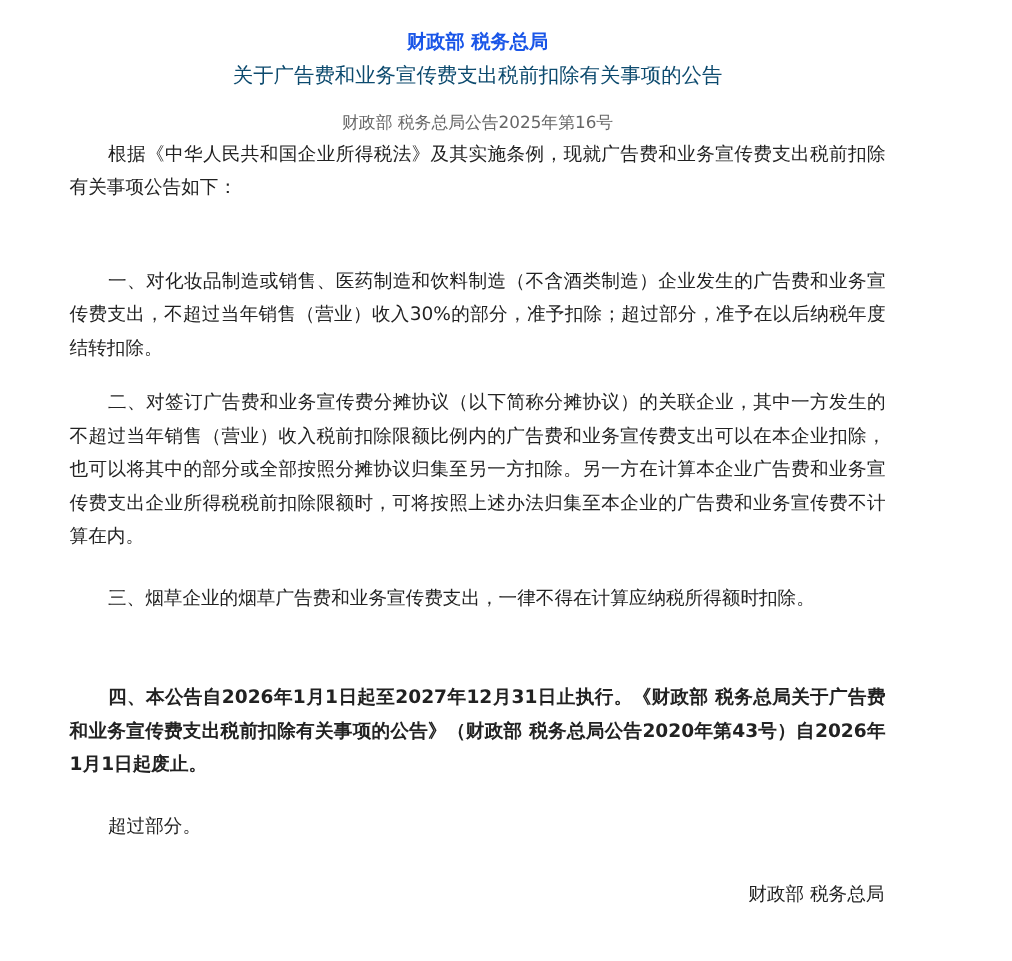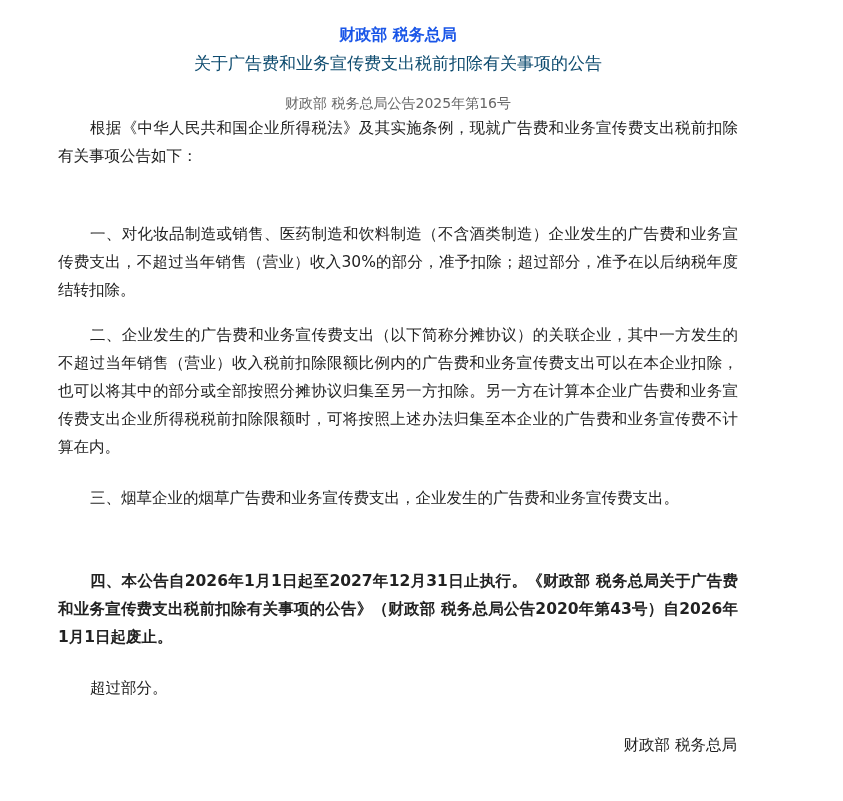--- a/index.html
+++ b/index.html
@@ -84,21 +84,21 @@
 </head>
 <body>
 
 <div class="doc">
   <div class="issuer">财政部 税务总局</div>
   <div class="title">关于广告费和业务宣传费支出税前扣除有关事项的公告</div>
   <div class="docnum">财政部 税务总局公告2025年第16号</div>
 
   <p class="para p1">根据《中华人民共和国企业所得税法》及其实施条例，现就广告费和业务宣传费支出税前扣除有关事项公告如下：</p>
   <p class="para p2">一、对化妆品制造或销售、医药制造和饮料制造（不含酒类制造）企业发生的广告费和业务宣传费支出，不超过当年销售（营业）收入30%的部分，准予扣除；超过部分，准予在以后纳税年度结转扣除。</p>
-  <p class="para p3">二、企业发生的广告费和业务宣传费支出（以下简称分摊协议）的关联企业，其中一方发生的不超过当年销售（营业）收入税前扣除限额比例内的广告费和业务宣传费支出可以在本企业扣除，也可以将其中的部分或全部按照分摊协议归集至另一方扣除。另一方在计算本企业广告费和业务宣传费支出企业所得税税前扣除限额时，可将按照上述办法归集至本企业的广告费和业务宣传费不计算在内。</p>
-  <p class="para p4">三、烟草企业的烟草广告费和业务宣传费支出，企业发生的广告费和业务宣传费支出。</p>
+  <p class="para p3">二、对签订广告费和业务宣传费分摊协议（以下简称分摊协议）的关联企业，其中一方发生的不超过当年销售（营业）收入税前扣除限额比例内的广告费和业务宣传费支出可以在本企业扣除，也可以将其中的部分或全部按照分摊协议归集至另一方扣除。另一方在计算本企业广告费和业务宣传费支出企业所得税税前扣除限额时，可将按照上述办法归集至本企业的广告费和业务宣传费不计算在内。</p>
+  <p class="para p4">三、烟草企业的烟草广告费和业务宣传费支出，一律不得在计算应纳税所得额时扣除。</p>
   <p class="para p5">四、本公告自2026年1月1日起至2027年12月31日止执行。《财政部 税务总局关于广告费和业务宣传费支出税前扣除有关事项的公告》（财政部 税务总局公告2020年第43号）自2026年1月1日起废止。</p>
   <p class="para p6">超过部分。</p>
 </div>
 
 <div class="sig">
   <div>财政部 税务总局</div>
 </div>
 
 </body></html>

